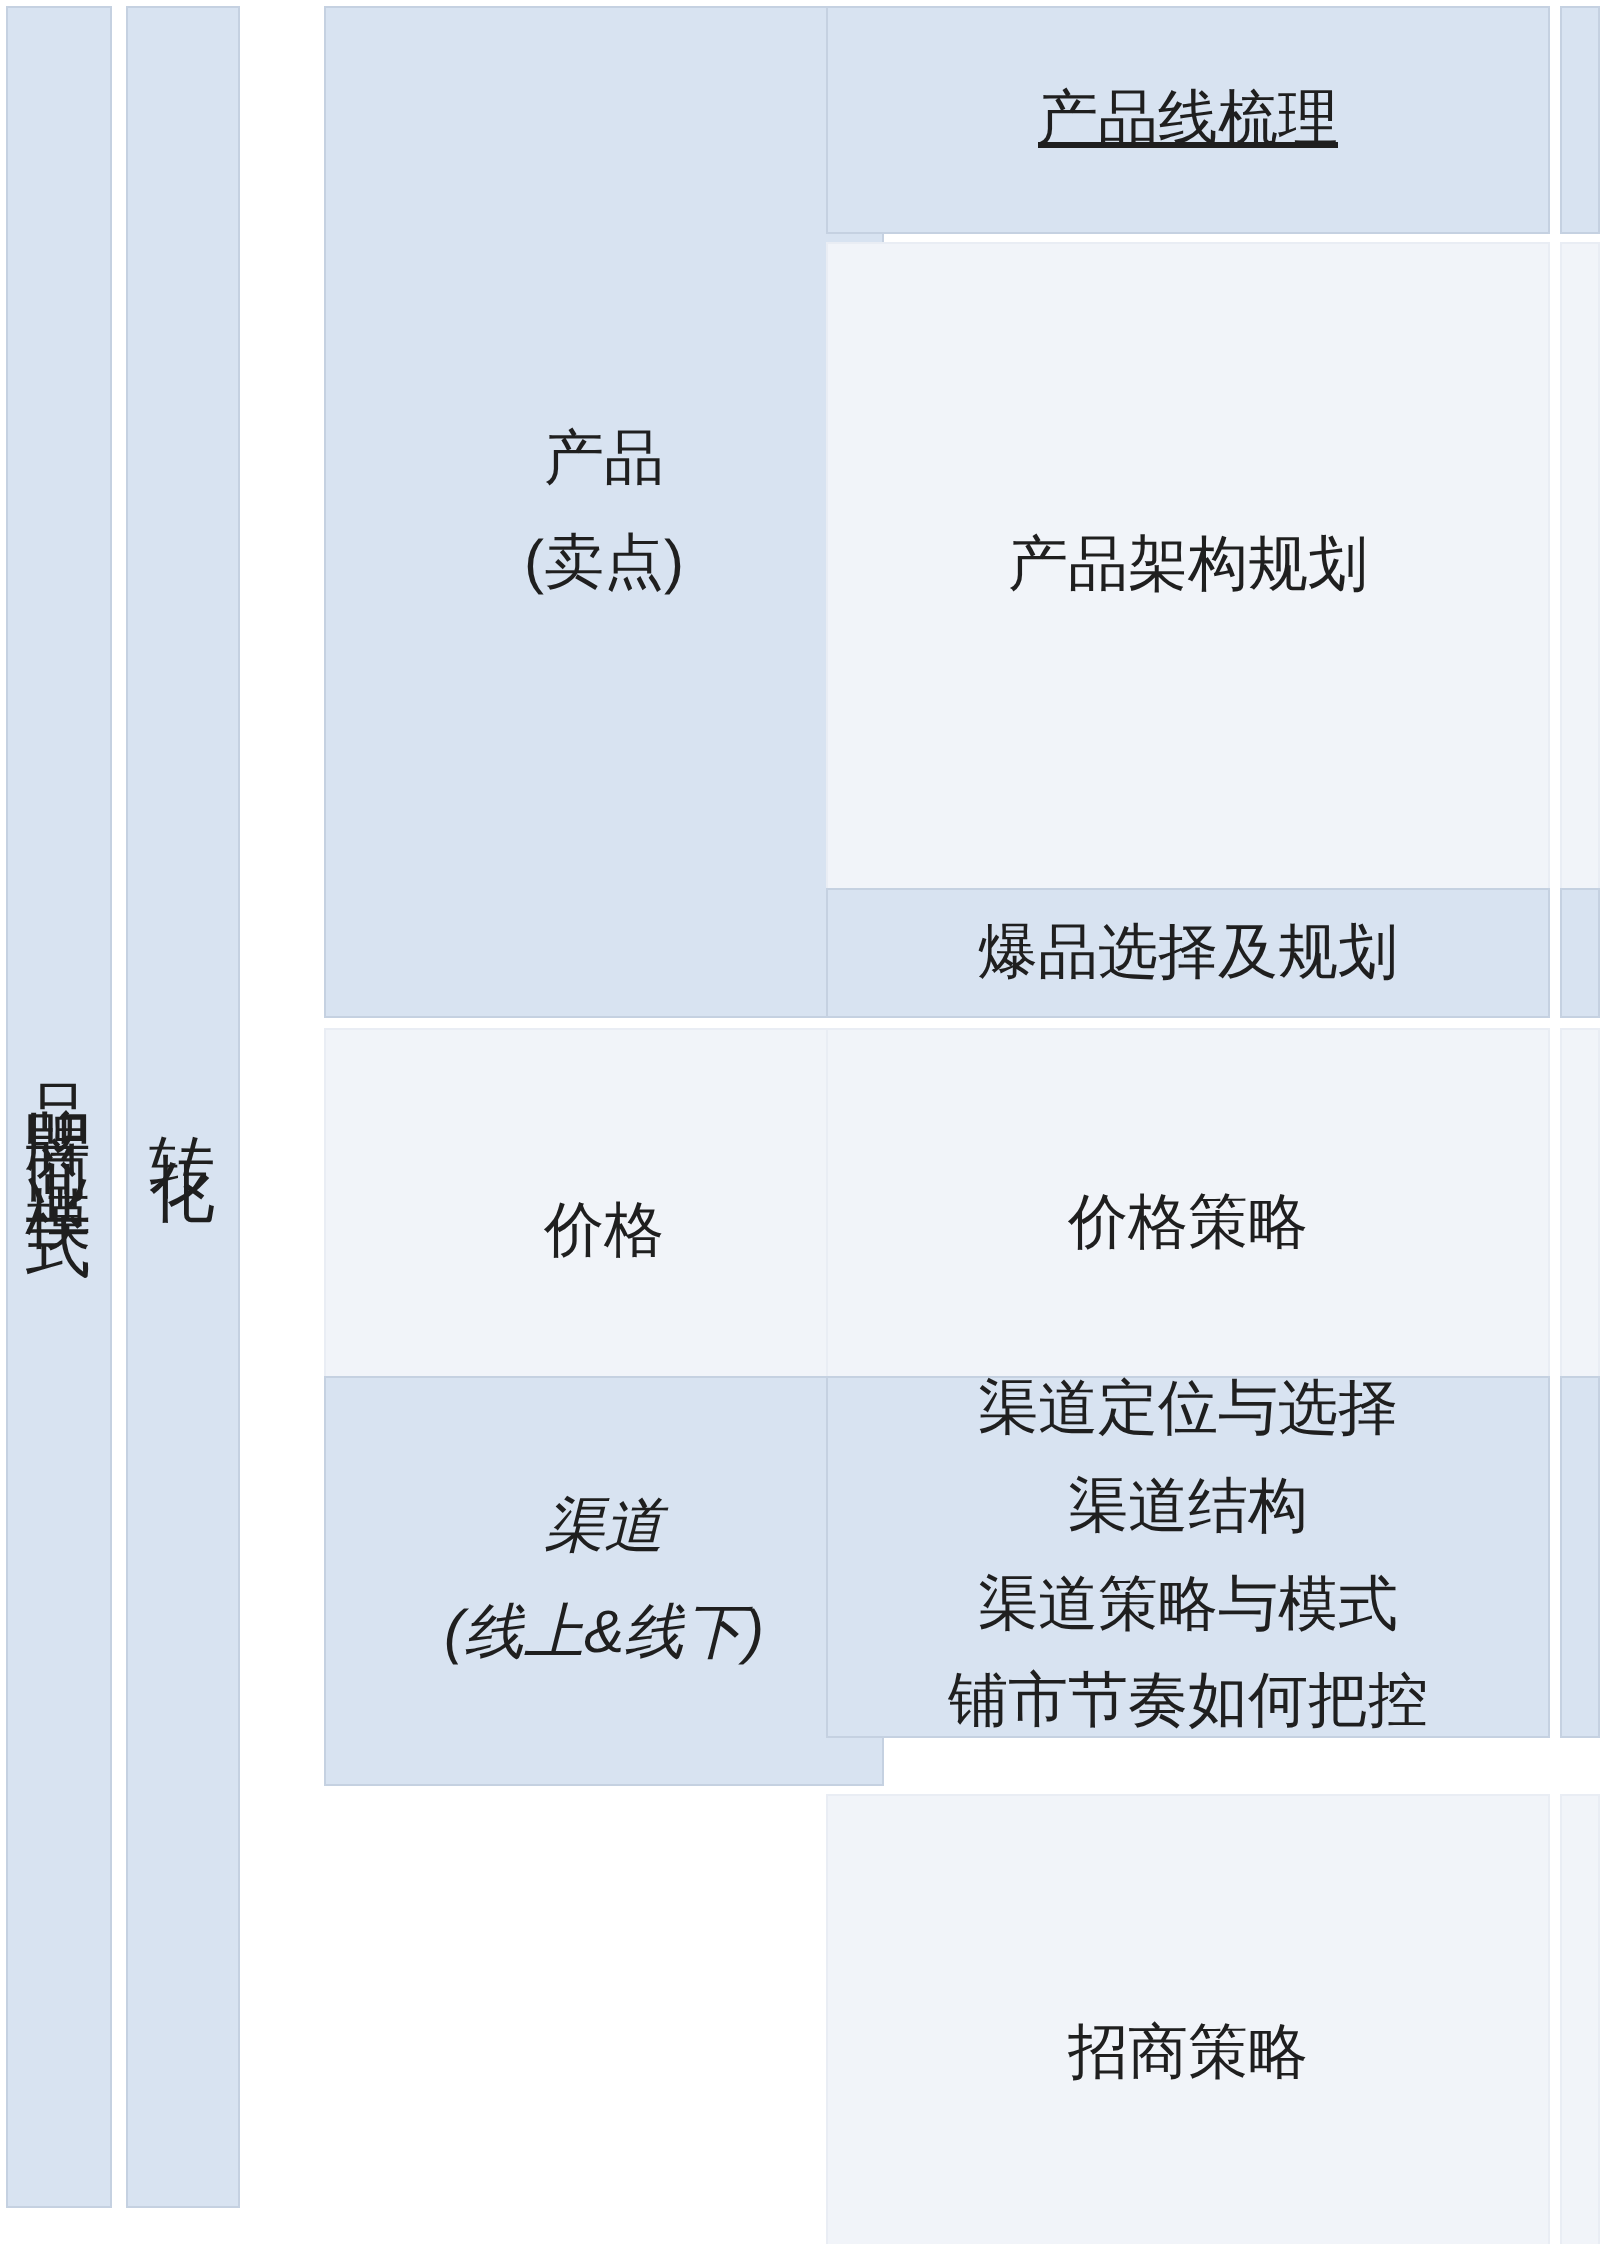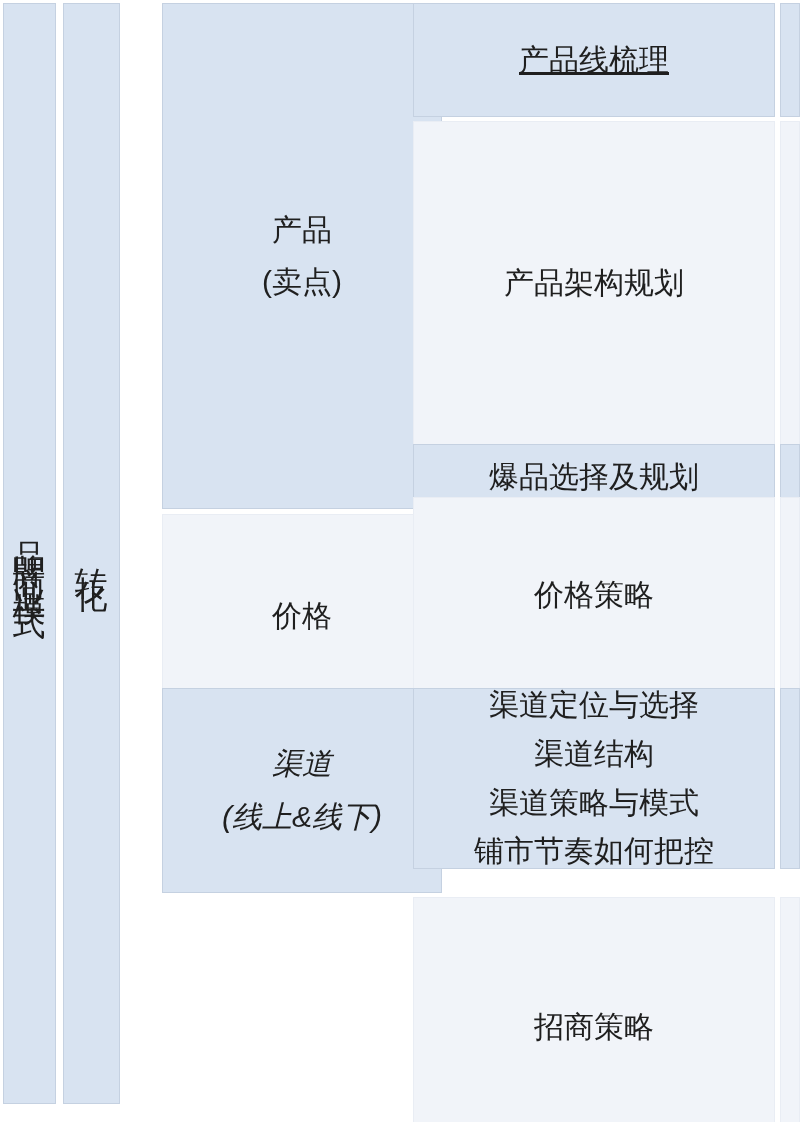--- a/index.html
+++ b/index.html
@@ -50,21 +50,21 @@
   .c3 { left: 128px; width: 280px; margin-left: 34px; }
   .c3r1 { top: 3px;   height: 506px; line-height: 1.75; }
   .c3r2 { top: 514px; height: 208px; font-family: Liberation Mono, monospace; }
   .c3r3 { top: 688px; height: 205px; line-height: 1.75; font-style: italic; }
   .c3r4 { top: 897px; height: 207px; }
   
   .c4 { left: 413px; width: 362px; }
   .c4r1 { top: 3px;   height: 114px; text-decoration: underline; }
   .c4r2 { top: 121px; height: 324px; }
   .c4r3 { top: 444px; height: 65px; }
-  .c4r4 { top: 497px; height: 196px; }
+  .c4r4 { top: 514px; height: 196px; }
   .c4r5 { top: 688px; height: 181px; line-height: 1.62; }
   .c4r6 { top: 897px; height: 260px; }
   
   .c5 { left: 780px; width: 20px; }
 </style>
 </head>
 <body>
 
 <div class="canvas">
 

